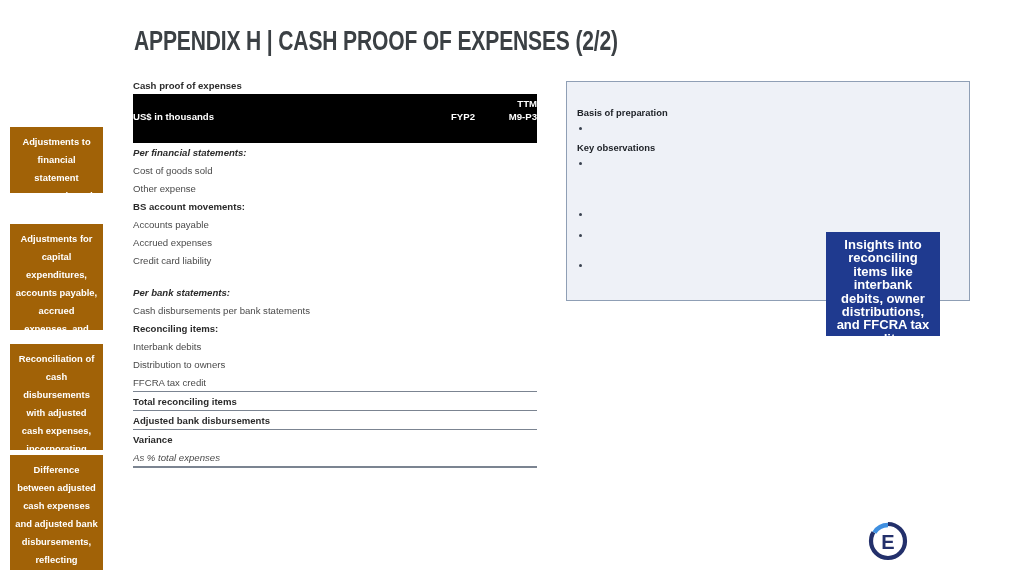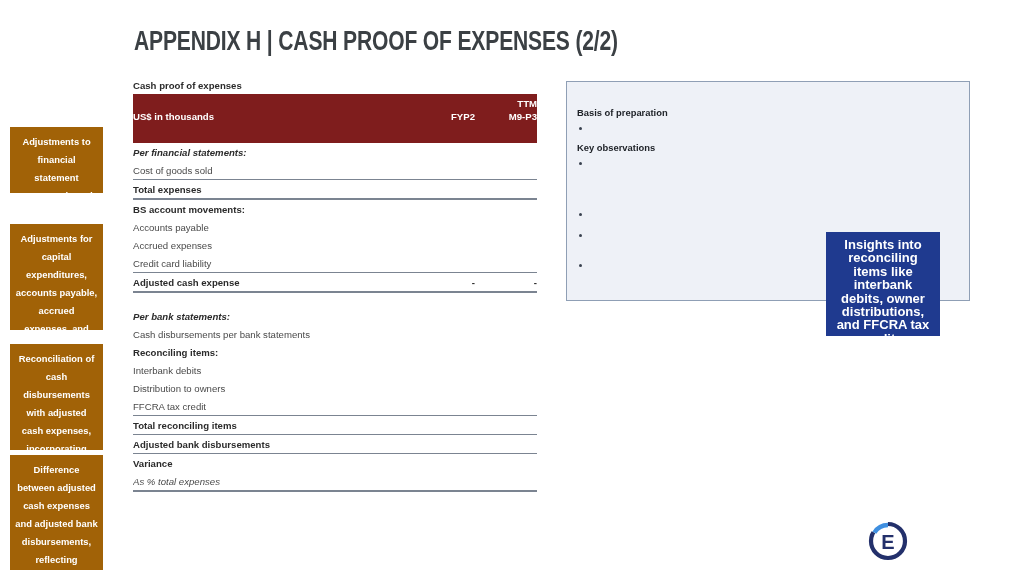--- a/index.html
+++ b/index.html
@@ -81,21 +81,21 @@
     overflow: hidden;
   }
   td.val {
     text-align: right;
     padding-right: 4px;
     color: #c9ccd2;
   }
 
   
   tr.hdr-top td, tr.hdr-bot td {
-    background: #7f1d1d;
+    background: #000000;
     color: #ffffff;
     font-weight: bold;
     font-size: 9.6px;
   }
   tr.hdr-top td { padding-top: 3px; padding-bottom: 0px; }
   tr.hdr-bot td { padding-top: 0px; padding-bottom: 20px; }
   tr.hdr-top td.val, tr.hdr-bot td.val { color: #ffffff; }
   td.pad-l { padding-left: 5px; }
 
   
@@ -225,22 +225,22 @@
     <tr class="sec-head">
           <td>Per financial statements:</td>
           <td class="val"></td>
           <td class="val"></td>
         </tr>
         <tr class="item">
           <td>Cost of goods sold</td>
           <td class="val"></td>
           <td class="val"></td>
         </tr>
-        <tr class="total bt-thin bb-thick">
-          <td>Total expenses</td>
+        <tr class="item">
+          <td>Other expense</td>
           <td class="val"></td>
           <td class="val"></td>
         </tr>
         <tr class="sec-head-u">
           <td>BS account movements:</td>
           <td class="val"></td>
           <td class="val"></td>
         </tr>
         <tr class="item">
           <td>Accounts payable</td>
@@ -249,25 +249,20 @@
         </tr>
         <tr class="item">
           <td>Accrued expenses</td>
           <td class="val"></td>
           <td class="val"></td>
         </tr>
         <tr class="item">
           <td>Credit card liability</td>
           <td class="val"></td>
           <td class="val"></td>
-        </tr>
-        <tr class="total bt-thin bb-thick">
-          <td>Adjusted cash expense</td>
-          <td class="val">-</td>
-          <td class="val">-</td>
         </tr>
         <tr class="spacer">
           <td colspan="3"></td>
         </tr>
         <tr class="sec-head">
           <td>Per bank statements:</td>
           <td class="val"></td>
           <td class="val"></td>
         </tr>
         <tr class="item">

